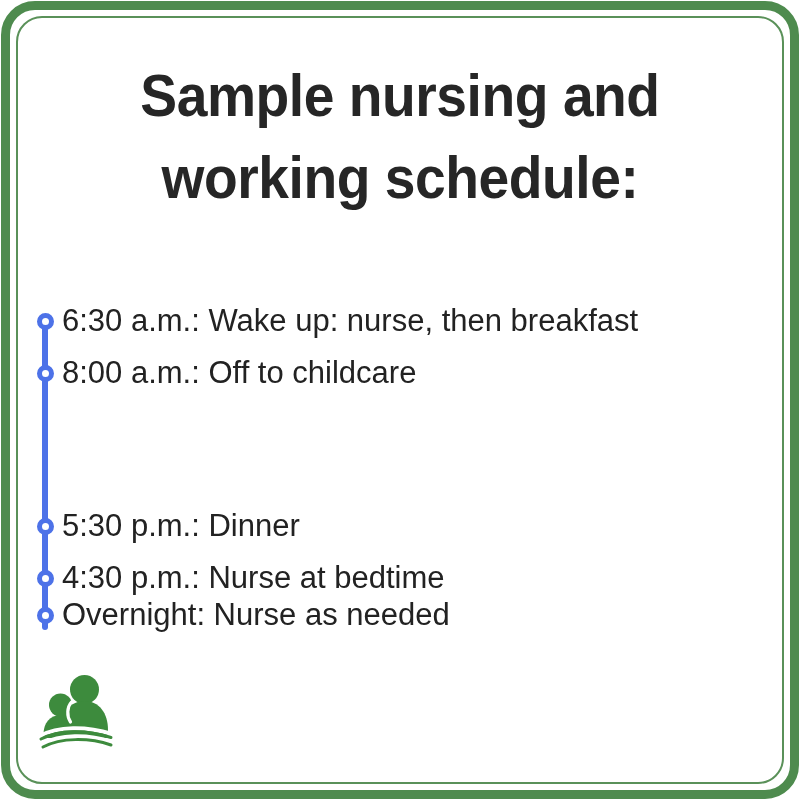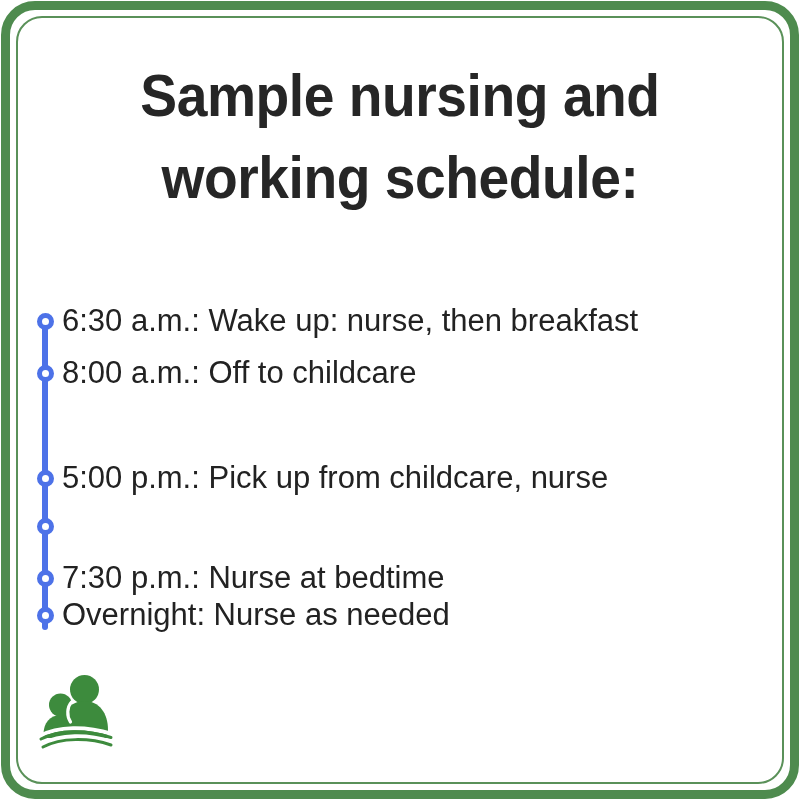--- a/index.html
+++ b/index.html
@@ -166,32 +166,29 @@
       </div>
 
       <div class="tl-row" style="top:401px;">
         <span class="tl-label"></span>
       </div>
 
       <div class="tl-row" style="top:430px;">
         <span class="tl-label"></span>
       </div>
 
-      <div class="tl-row" style="top:454px;">
-        <span class="tl-marker"></span>
-        <span class="tl-label">5:00 p.m.: Pick up from childcare, nurse</span>
-      </div>
 
       <div class="tl-row" style="top:502px;">
         <span class="tl-marker"></span>
+        <span class="tl-label">5:30 p.m.: Dinner</span>
       </div>
 
       <div class="tl-row" style="top:554px;">
         <span class="tl-marker"></span>
-        <span class="tl-label">7:30 p.m.: Nurse at bedtime</span>
+        <span class="tl-label">4:30 p.m.: Nurse at bedtime</span>
       </div>
 
       <div class="tl-row" style="top:591px;">
         <span class="tl-marker"></span>
         <span class="tl-label">Overnight: Nurse as needed</span>
       </div>
 
     </div>
 
     <div id="logo">

